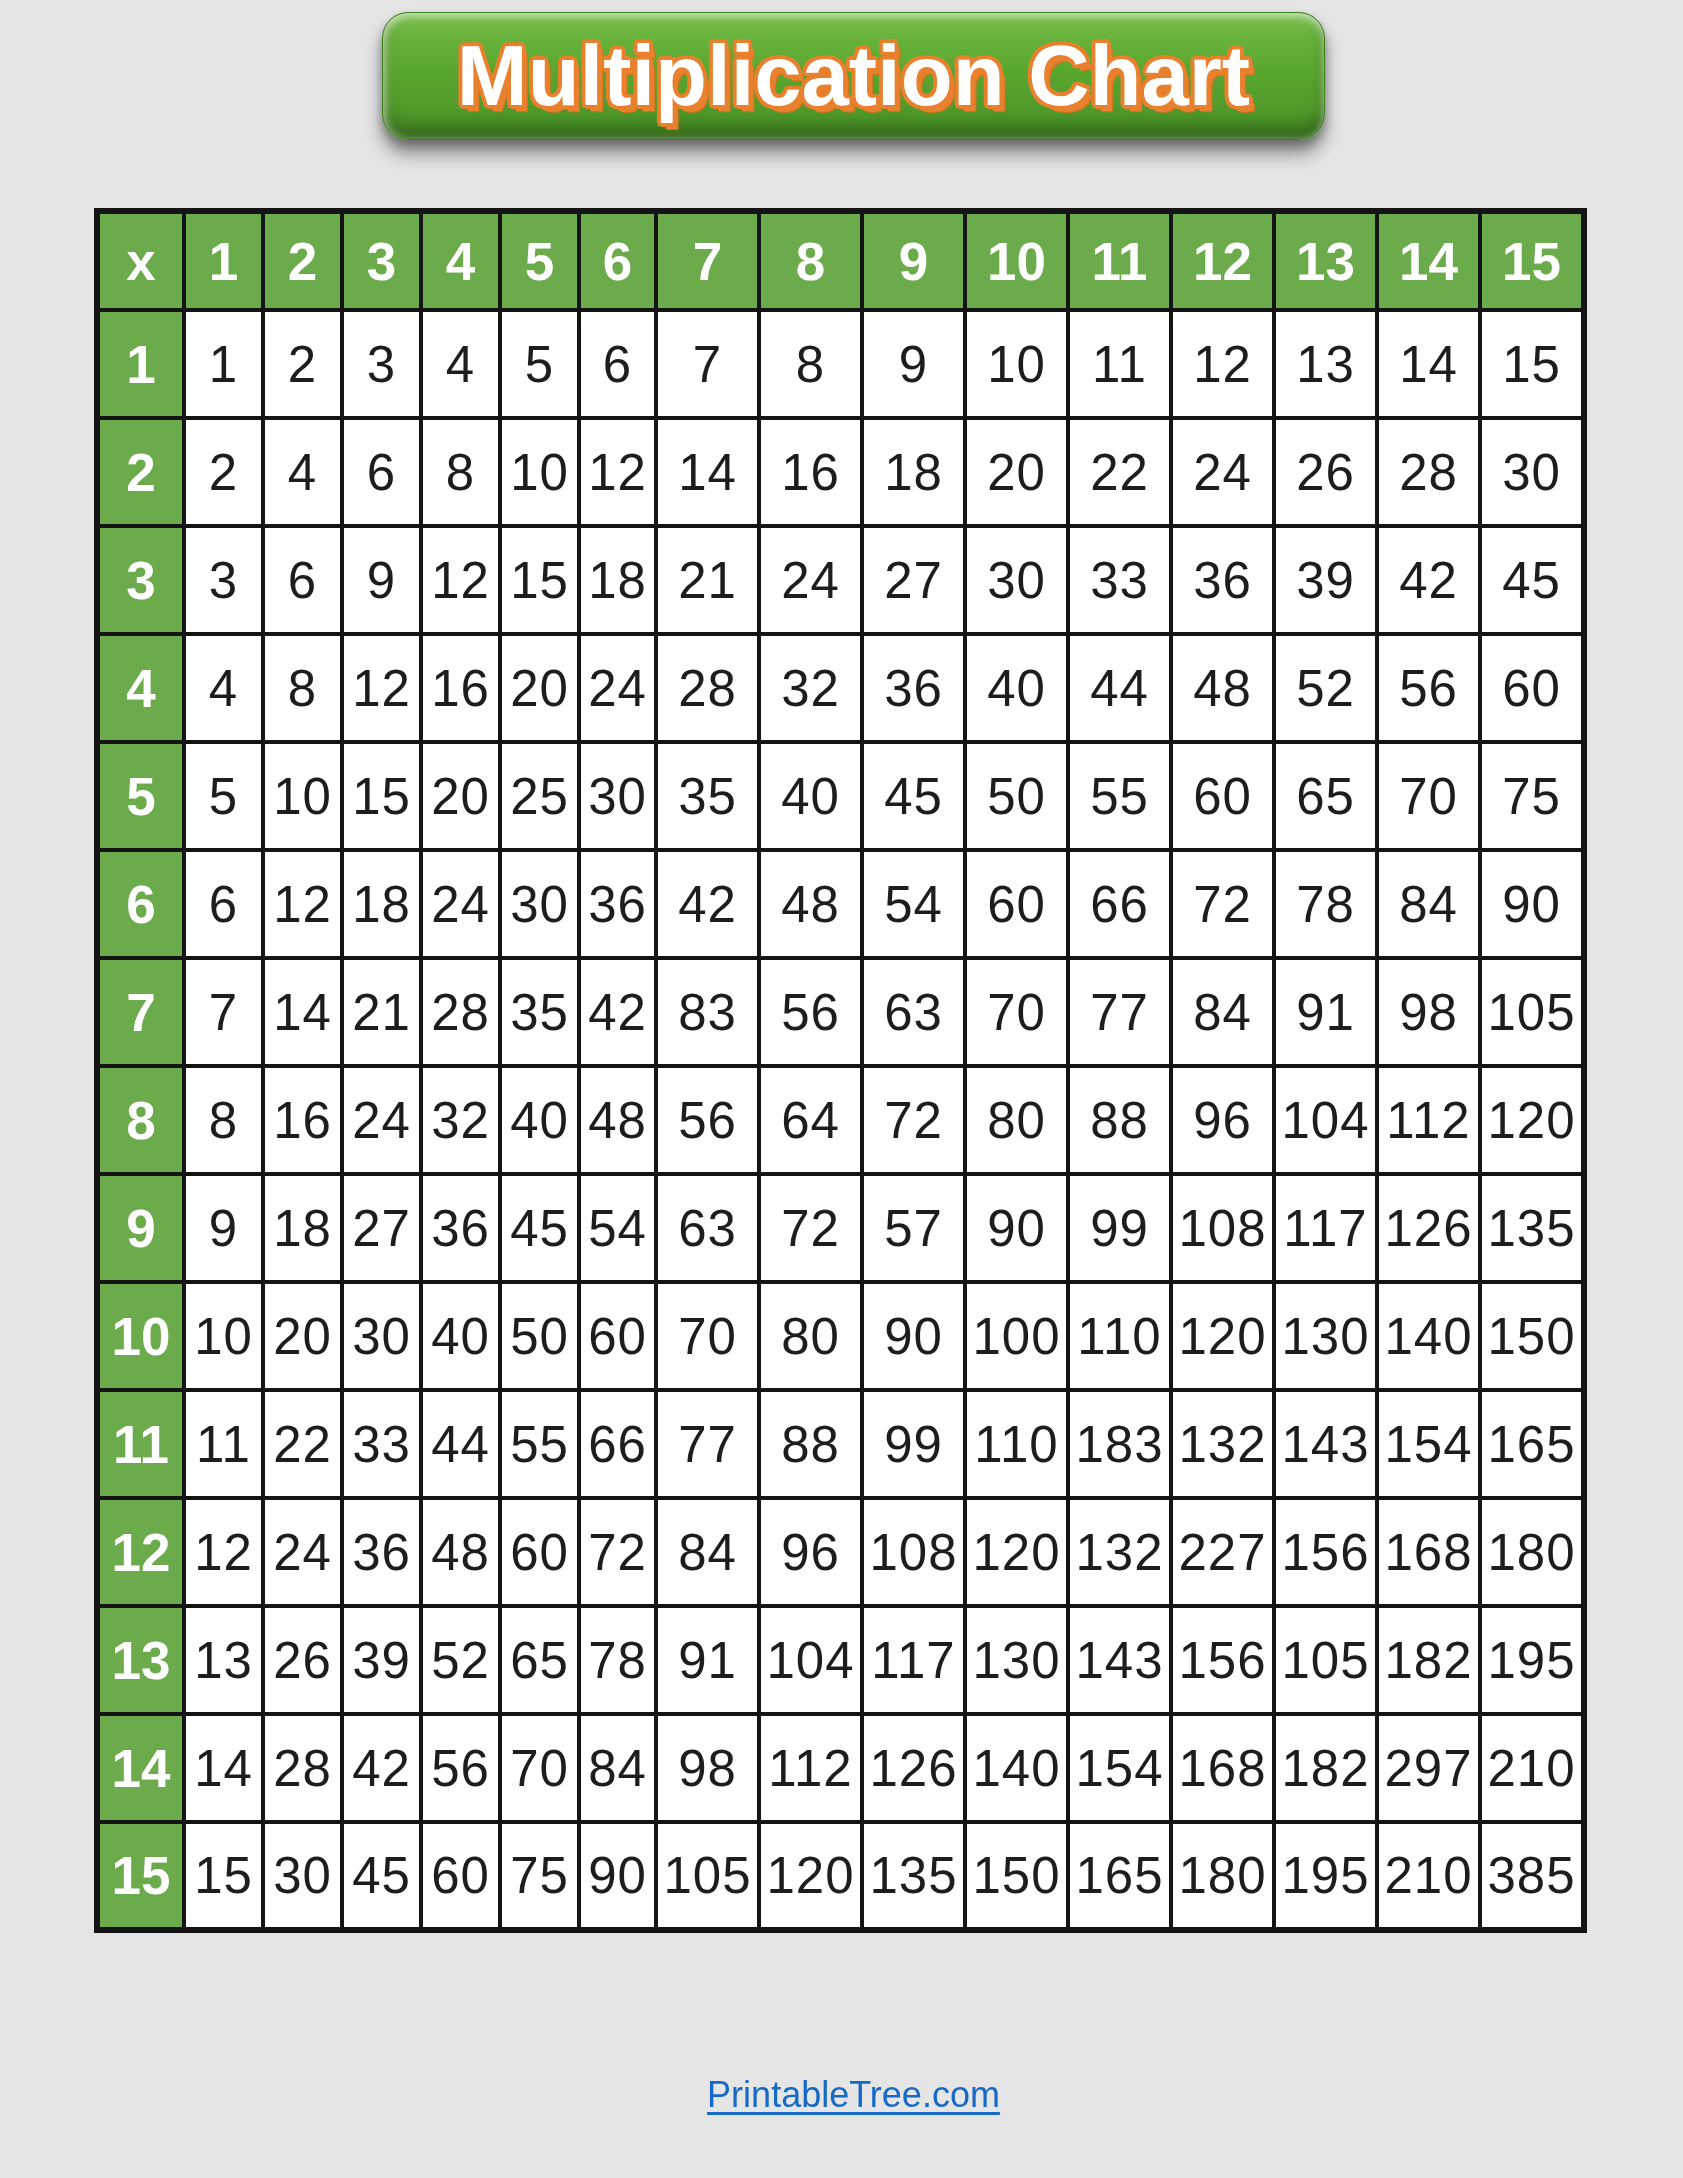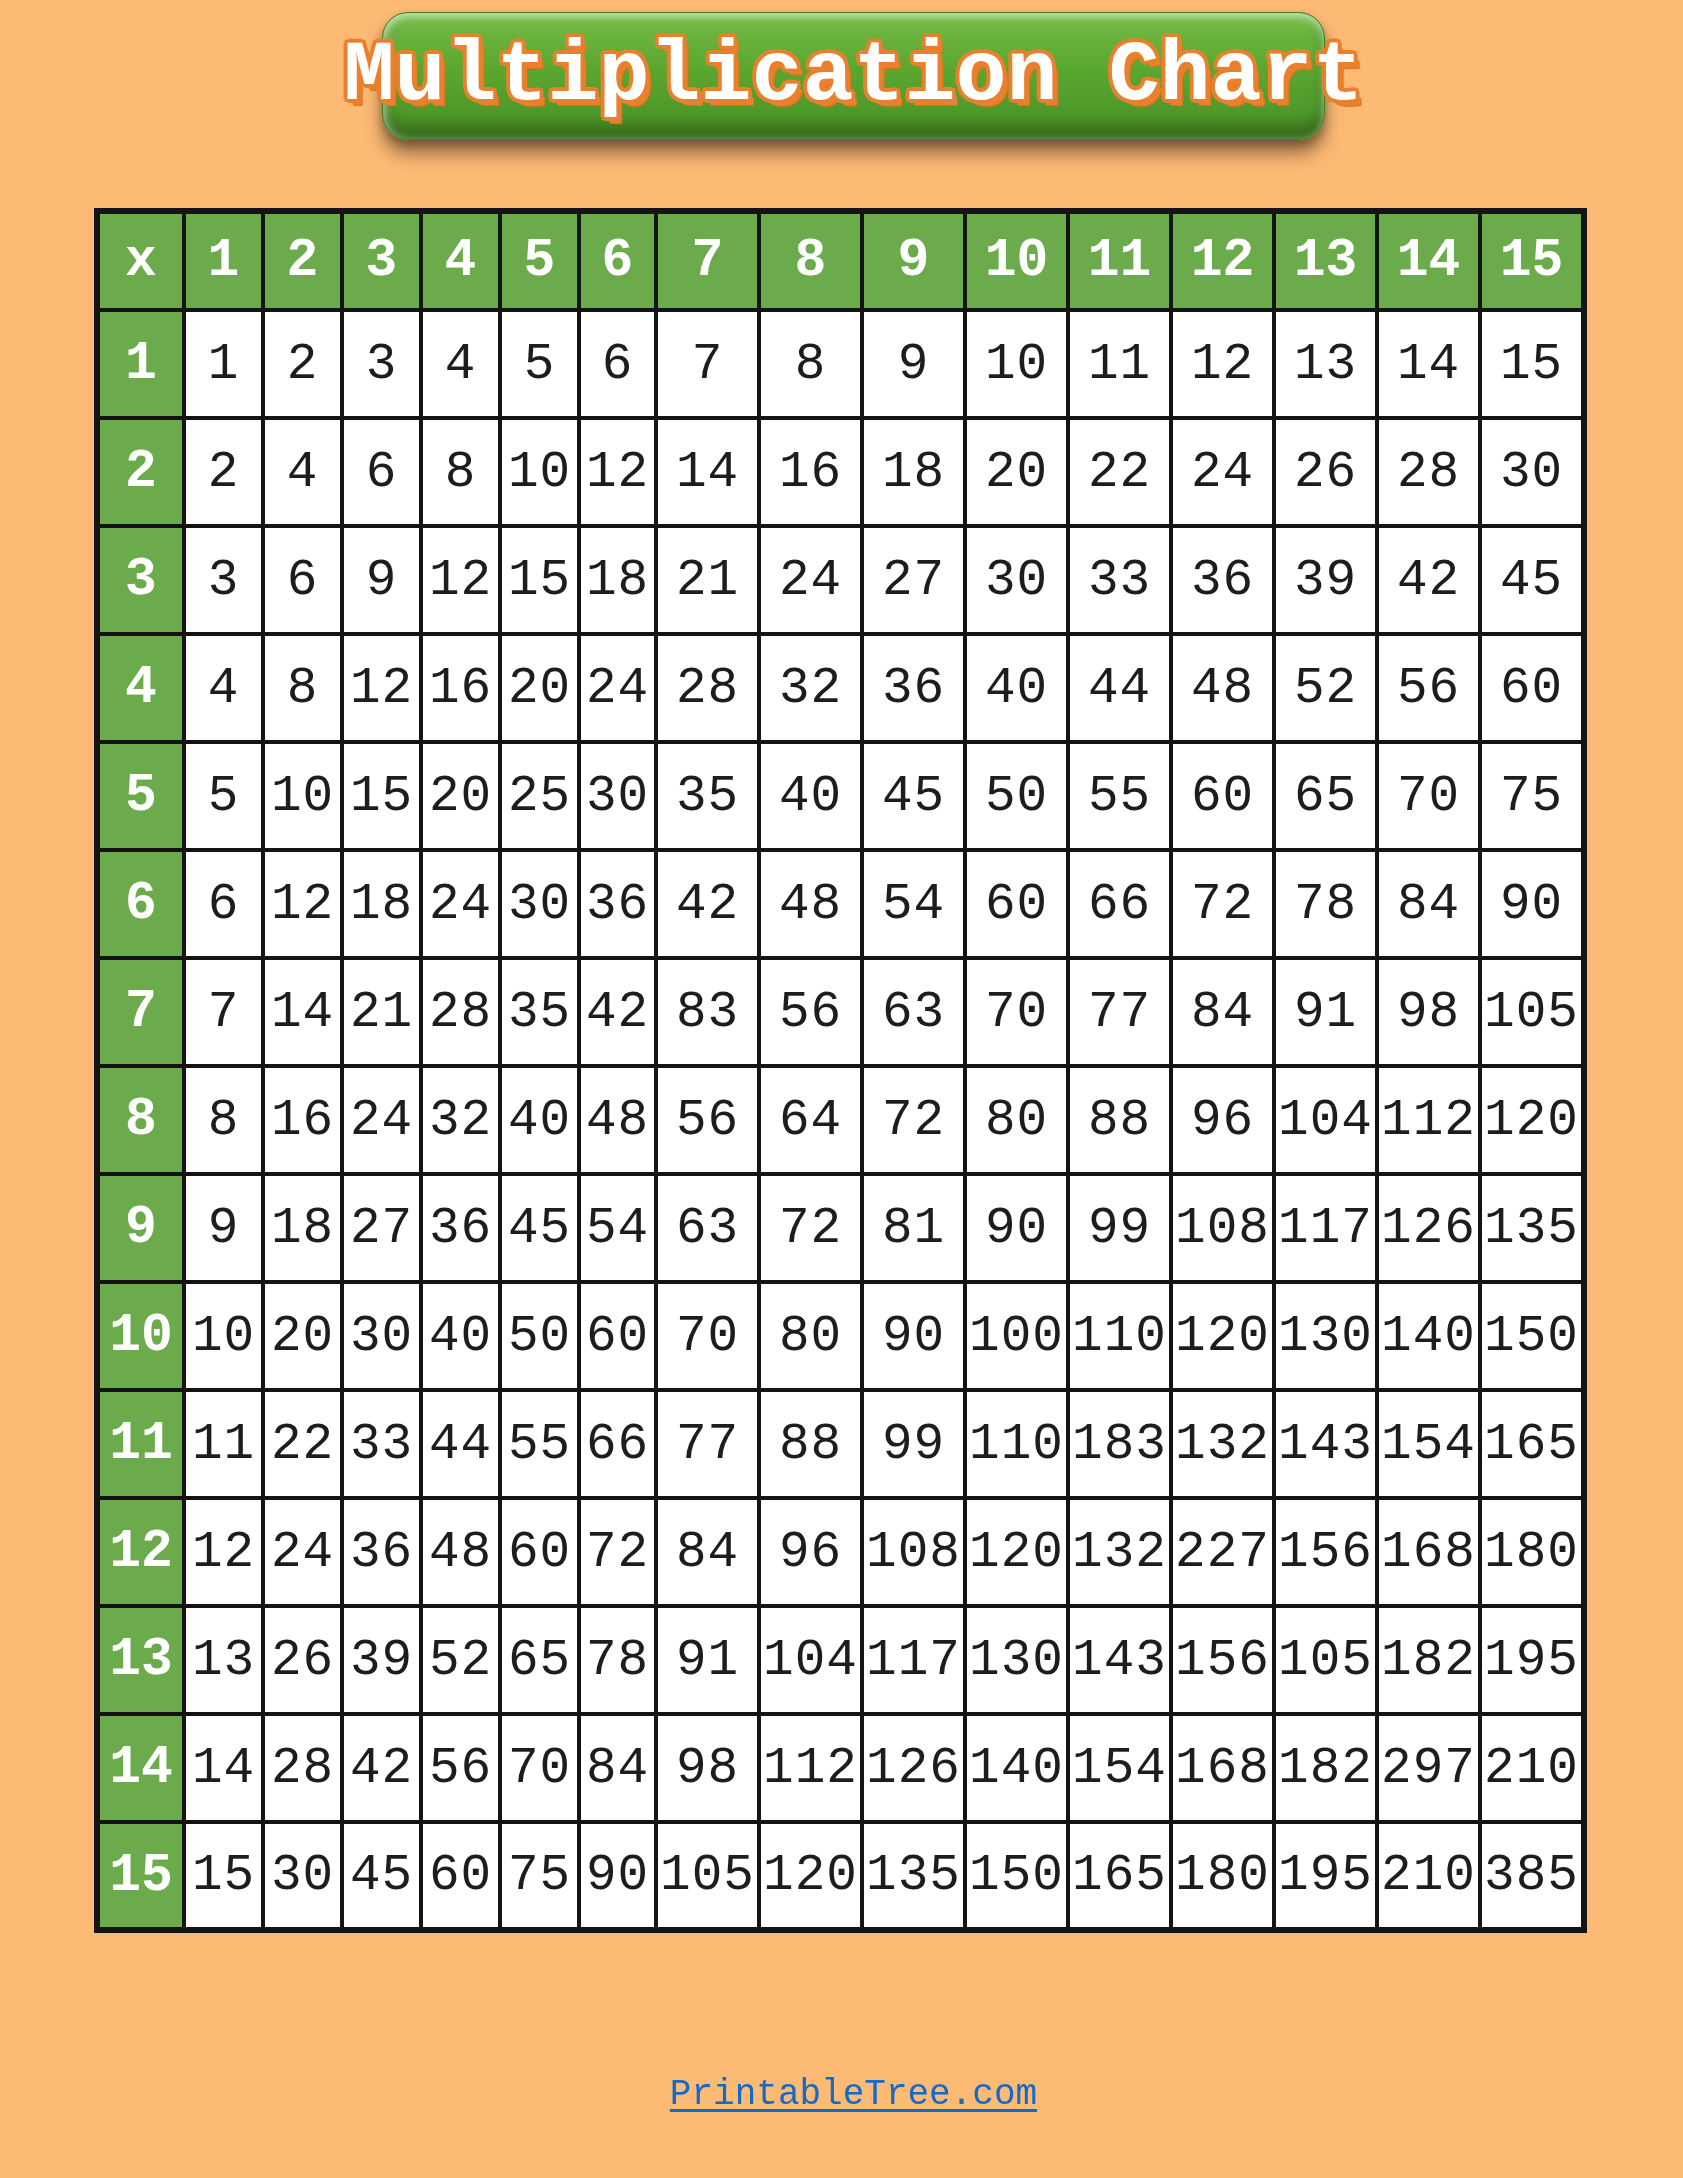--- a/index.html
+++ b/index.html
@@ -5,23 +5,22 @@
   html, body {
     margin: 0;
     padding: 0;
     background: #ffffff;
     font-family: "Liberation Sans", sans-serif;
   }
   .page {
     position: relative;
     width: 1683px;
     height: 2178px;
-    background: #fdba74;
+    background: #e5e5e5;
     overflow: hidden;
-    font-family: Liberation Mono, monospace;
   }
 
   
   .banner {
     position: absolute;
     left: 382px;
     top: 12px;
     width: 941px;
     height: 126px;
     border-radius: 26px;
@@ -299,21 +298,21 @@
         <tr>
           <th class="row-header">9</th>
           <td class="product-cell">9</td>
           <td class="product-cell">18</td>
           <td class="product-cell">27</td>
           <td class="product-cell">36</td>
           <td class="product-cell">45</td>
           <td class="product-cell">54</td>
           <td class="product-cell">63</td>
           <td class="product-cell">72</td>
-          <td class="product-cell">81</td>
+          <td class="product-cell">57</td>
           <td class="product-cell">90</td>
           <td class="product-cell">99</td>
           <td class="product-cell">108</td>
           <td class="product-cell">117</td>
           <td class="product-cell">126</td>
           <td class="product-cell">135</td>
         </tr>
         <tr>
           <th class="row-header">10</th>
           <td class="product-cell">10</td>

